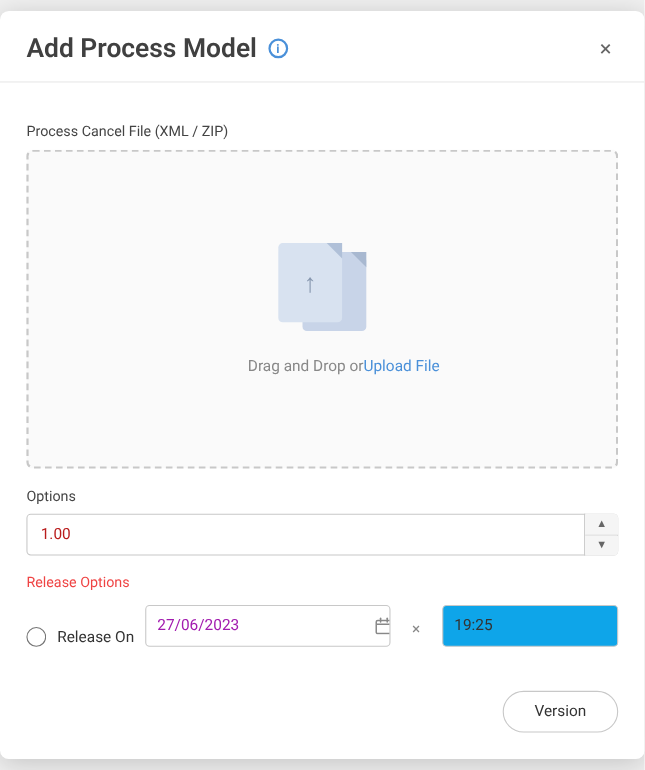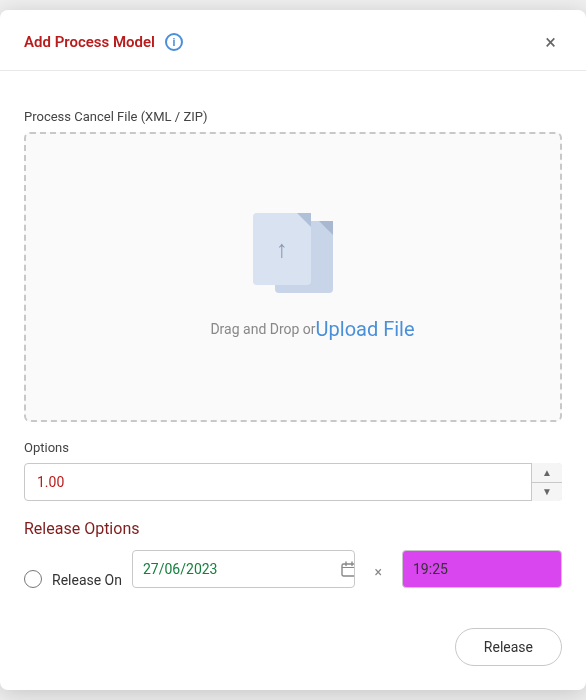--- a/index.html
+++ b/index.html
@@ -35,23 +35,23 @@
       border-bottom: 1px solid #e8e8e8;
     }
 
     .dialog-title-row {
       display: flex;
       align-items: center;
       gap: 10px;
     }
 
     .dialog-title {
-      font-size: 15px;
+      font-size: 24px;
       font-weight: 600;
-      color: #b91c1c;
+      color: #404040;
     }
 
     .info-icon {
       width: 18px;
       height: 18px;
       border-radius: 50%;
       border: 2px solid #4a90d9;
       color: #4a90d9;
       display: flex;
       align-items: center;
@@ -161,21 +161,21 @@
     .drop-text {
       font-size: 14px;
       color: #888;
       margin-left: 39px;
     }
 
     .upload-link {
       color: #4a90d9;
       cursor: pointer;
       text-decoration: none;
-      font-size: 20px;
+      font-size: 14px;
     }
 
     .section {
       margin-top: 18px;
     }
 
     .version-input-wrapper {
       position: relative;
       width: 100%;
     }
@@ -218,22 +218,22 @@
     .spinner-btn:first-child {
       border-radius: 0 4px 0 0;
       border-bottom: 1px solid #c8c8c8;
     }
 
     .spinner-btn:last-child {
       border-radius: 0 0 4px 0;
     }
 
     .release-options-label {
-      font-size: 16px;
-      color: #7f1d1d;
+      font-size: 13px;
+      color: #ef4444;
       margin-bottom: 12px;
       font-weight: 400;
     }
 
     .radio-row {
       display: flex;
       align-items: center;
       gap: 10px;
       margin-bottom: 14px;
     }
@@ -266,21 +266,21 @@
       background: #fff;
       flex: 1;
     }
 
     .date-input {
       flex: 1;
       border: none;
       outline: none;
       padding: 10px 10px;
       font-size: 14px;
-      color: #15803d;
+      color: #a21caf;
       background: transparent;
     }
 
     .calendar-btn {
       background: none;
       border: none;
       cursor: pointer;
       padding: 8px 10px;
       color: #666;
       display: flex;
@@ -297,21 +297,21 @@
       display: flex;
       align-items: center;
     }
 
     .time-input-wrapper {
       display: flex;
       align-items: center;
       border: 1px solid #c8c8c8;
       border-radius: 4px;
       overflow: hidden;
-      background: #d946ef;
+      background: #0ea5e9;
       flex: 0 0 160px;
     }
 
     .time-input {
       flex: 1;
       border: none;
       outline: none;
       padding: 10px 10px;
       font-size: 14px;
       color: #333;
@@ -421,15 +421,15 @@
 
         <div class="time-input-wrapper">
           <input type="text" class="time-input" value="19:25" style="">
 
         </div>
       </div>
     </div>
   </div>
 
   <div class="dialog-footer">
-    <button class="btn-cancel">Release</button>
+    <button class="btn-cancel">Version</button>
   </div>
 </div>
 
 </body></html>

